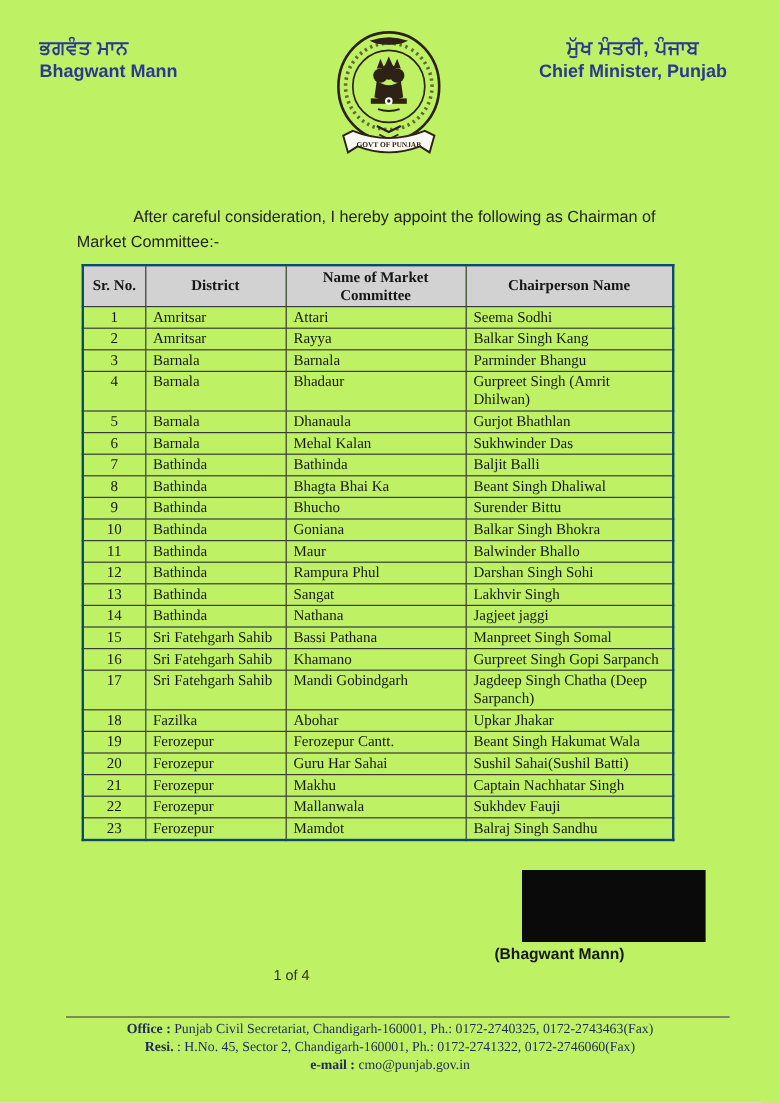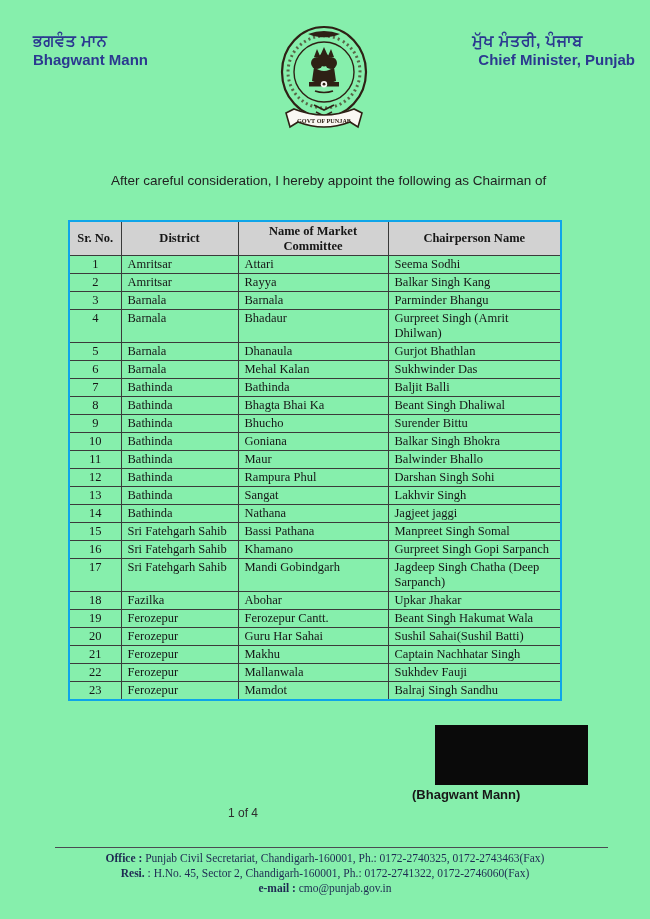--- a/index.html
+++ b/index.html
@@ -2,38 +2,38 @@
 <html><head>
 <meta charset="utf-8">
 <style>
   * { margin: 0; padding: 0; box-sizing: border-box; }
   html, body { background: #e8e8e8; }
   .page {
     position: relative;
     width: 650px;
     height: 919px;
     margin: 0 auto;
-    background: #86efac;
+    background: #bef264;
     font-family: "Liberation Sans", sans-serif;
     color: #1b1b1b;
     overflow: hidden;
   }
   
   .lh-left {
     position: absolute; left: 33px; top: 31px;
     color: #2b3990; font-weight: bold; line-height: 1.25;
   }
   .lh-left .pa { font-size: 16px; letter-spacing: .5px; }
   .lh-left .en { font-size: 15px; }
   .lh-right {
     position: absolute; left: 420px; top: 31px; width: 215px;
     color: #2b3990; font-weight: bold; text-align: center; line-height: 1.25;
   }
   .lh-right .pa { font-size: 16px; letter-spacing: .5px; }
-  .lh-right .en { font-size: 15px; text-align: right; }
+  .lh-right .en { font-size: 15px; }
   .emblem { position: absolute; left: 278px; top: 25px; }
   
   .intro {
     position: absolute; left: 64px; top: 170px; width: 534px;
     font-size: 13.5px; line-height: 21px; color: #222;
   }
   .intro .l1 { text-indent: 47px; display: block; }
   .intro .l2 { display: block; }
   
   table.mkt {
@@ -43,21 +43,21 @@
     font-size: 12.5px; color: #161616;
     table-layout: fixed;
   }
   table.mkt th, table.mkt td {
     border: 1px solid #3a3a3a;
     padding: 1px 6px;
     line-height: 15px;
     vertical-align: top;
     overflow: hidden;
   }
-  table.mkt { border: 2px solid #0ea5e9; }
+  table.mkt { border: 2px solid #0c4a6e; }
   table.mkt thead th {
     background: #d2d2d2;
     font-weight: bold;
     text-align: center;
     line-height: 14.5px;
     padding: 2px 4px;
     vertical-align: middle;
   }
   col.c-sr { width: 52px; }
   col.c-district { width: 117px; }
@@ -135,20 +135,21 @@
     </svg>
   </div>
 
   <div class="lh-right">
     <div class="pa">ਮੁੱਖ ਮੰਤਰੀ, ਪੰਜਾਬ</div>
     <div class="en">Chief Minister, Punjab</div>
   </div>
 
   <div class="intro">
     <span class="l1">After careful consideration, I hereby appoint the following as Chairman of</span>
+    <span class="l2">Market Committee:-</span>
   </div>
 
   <table class="mkt">
     <colgroup>
       <col class="c-sr">
         <col class="c-district">
         <col class="c-committee">
         <col class="c-chair">
     </colgroup>
     <thead>

